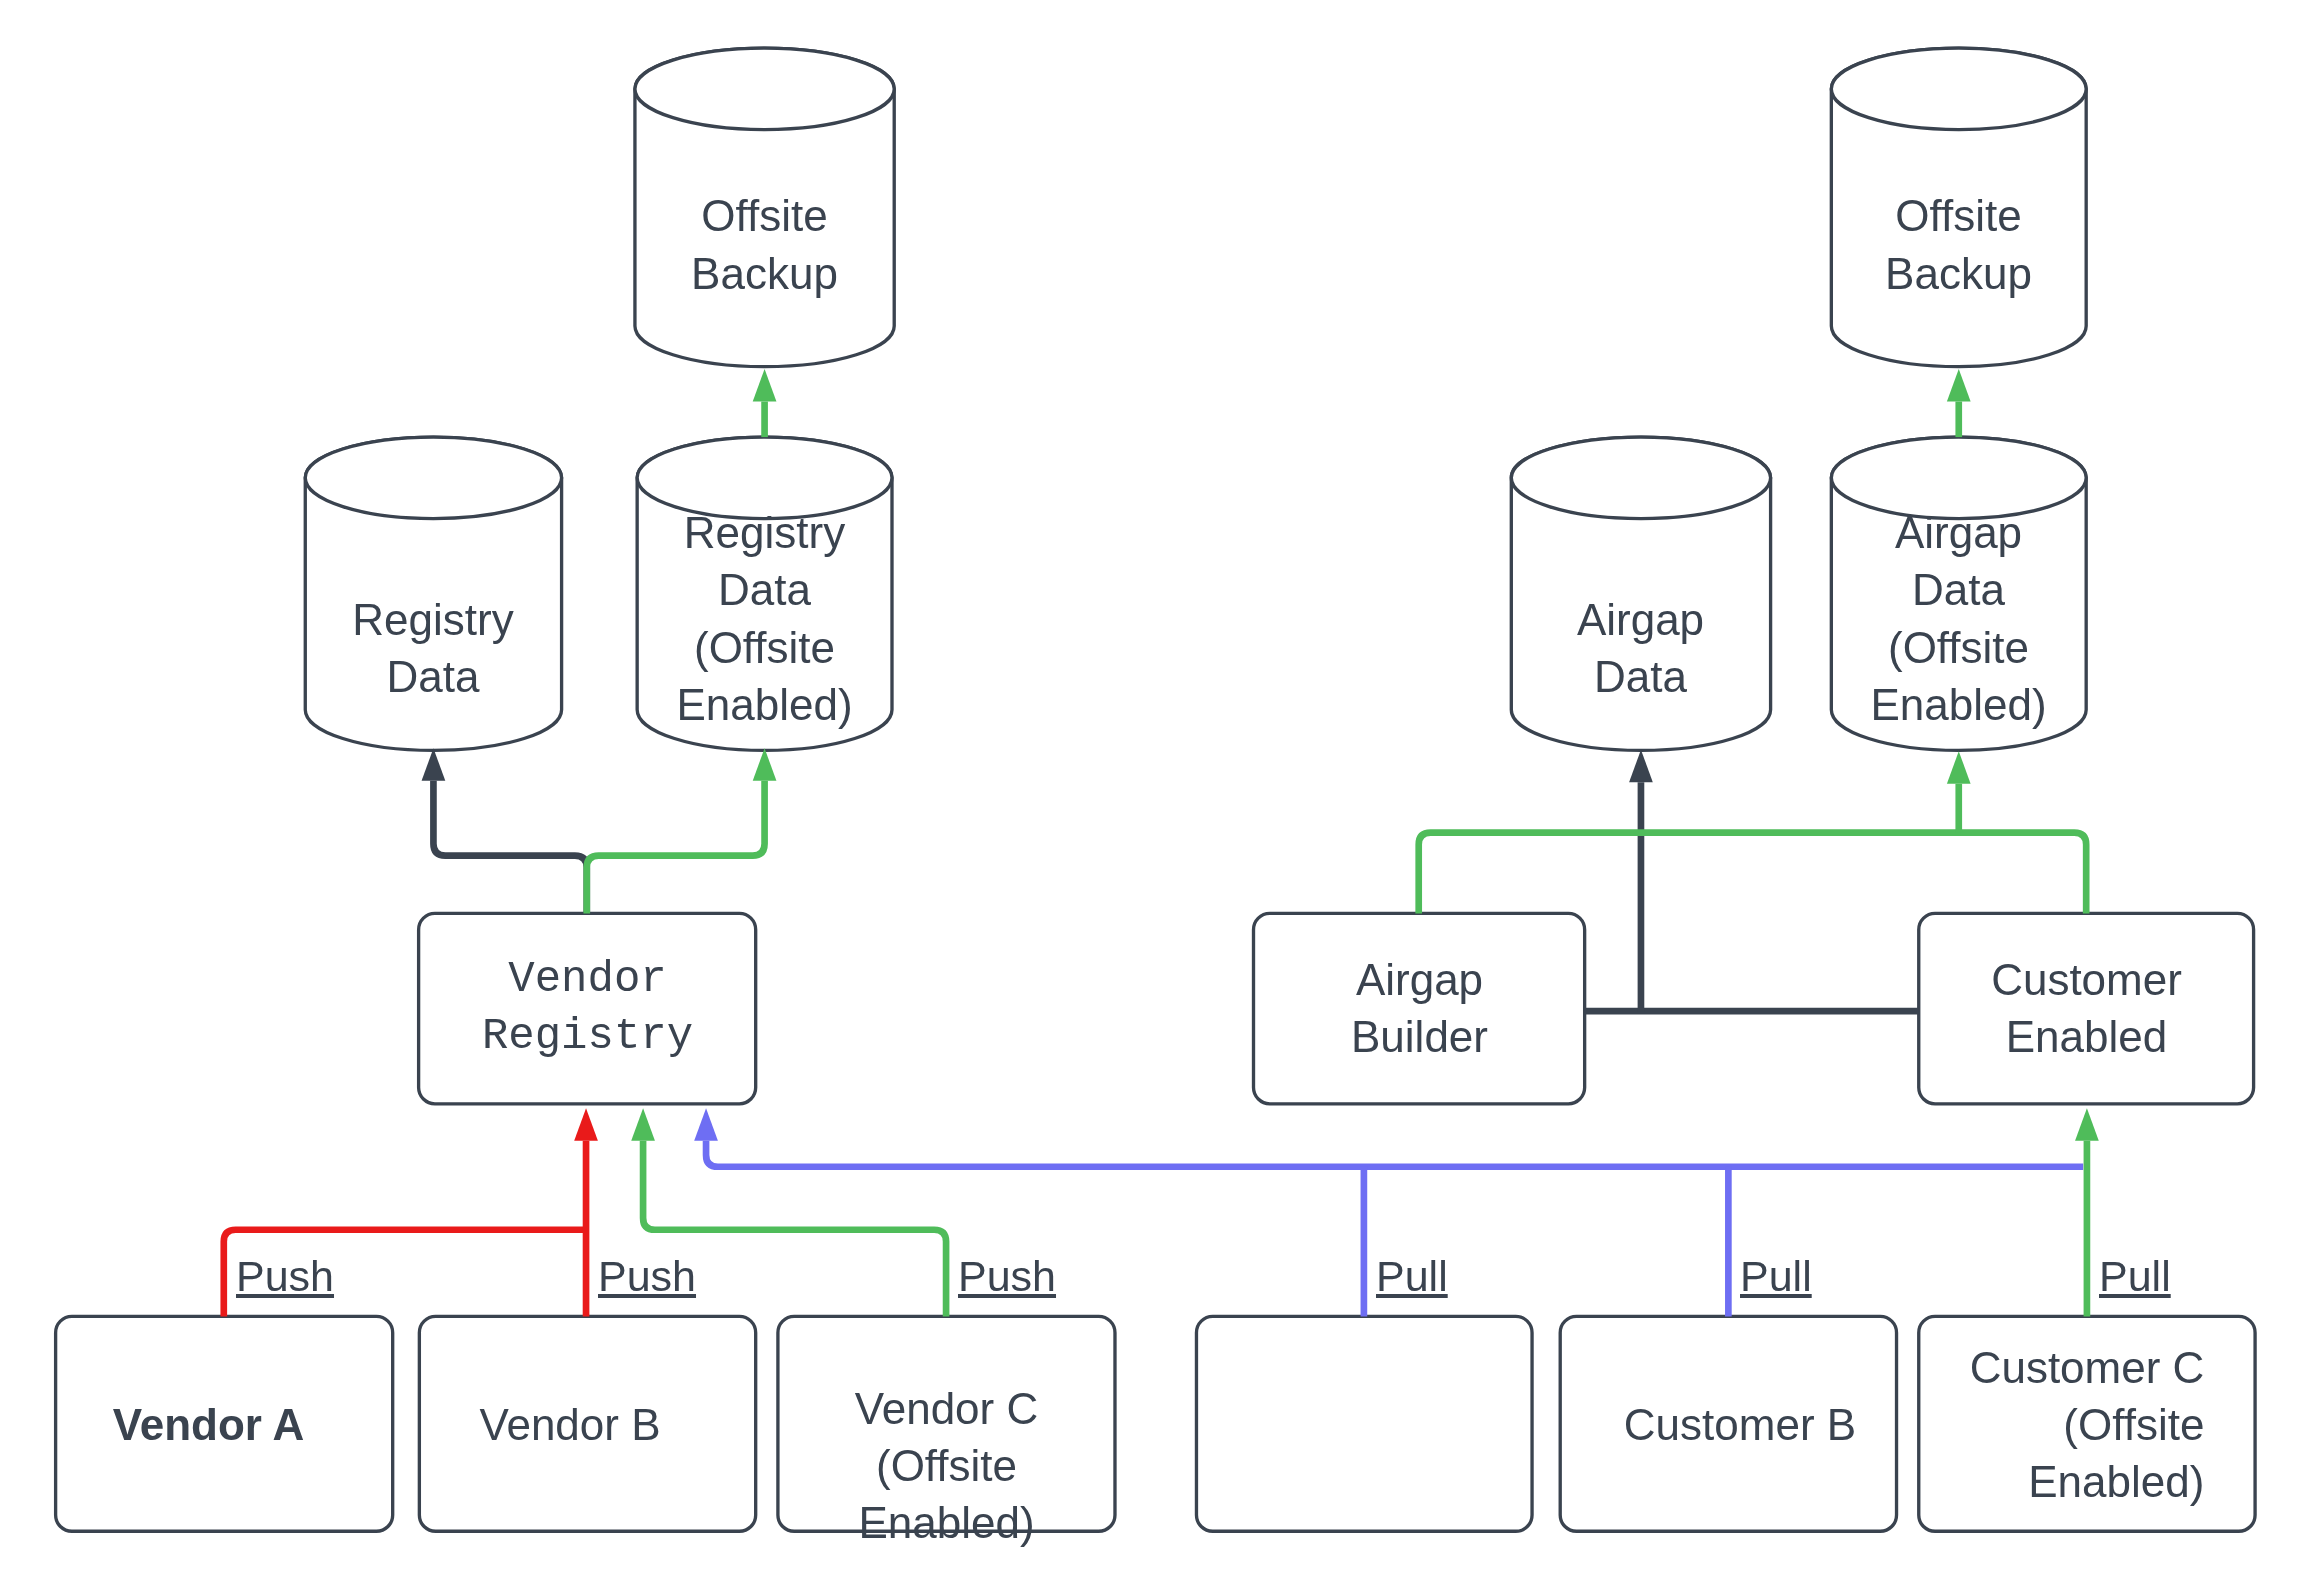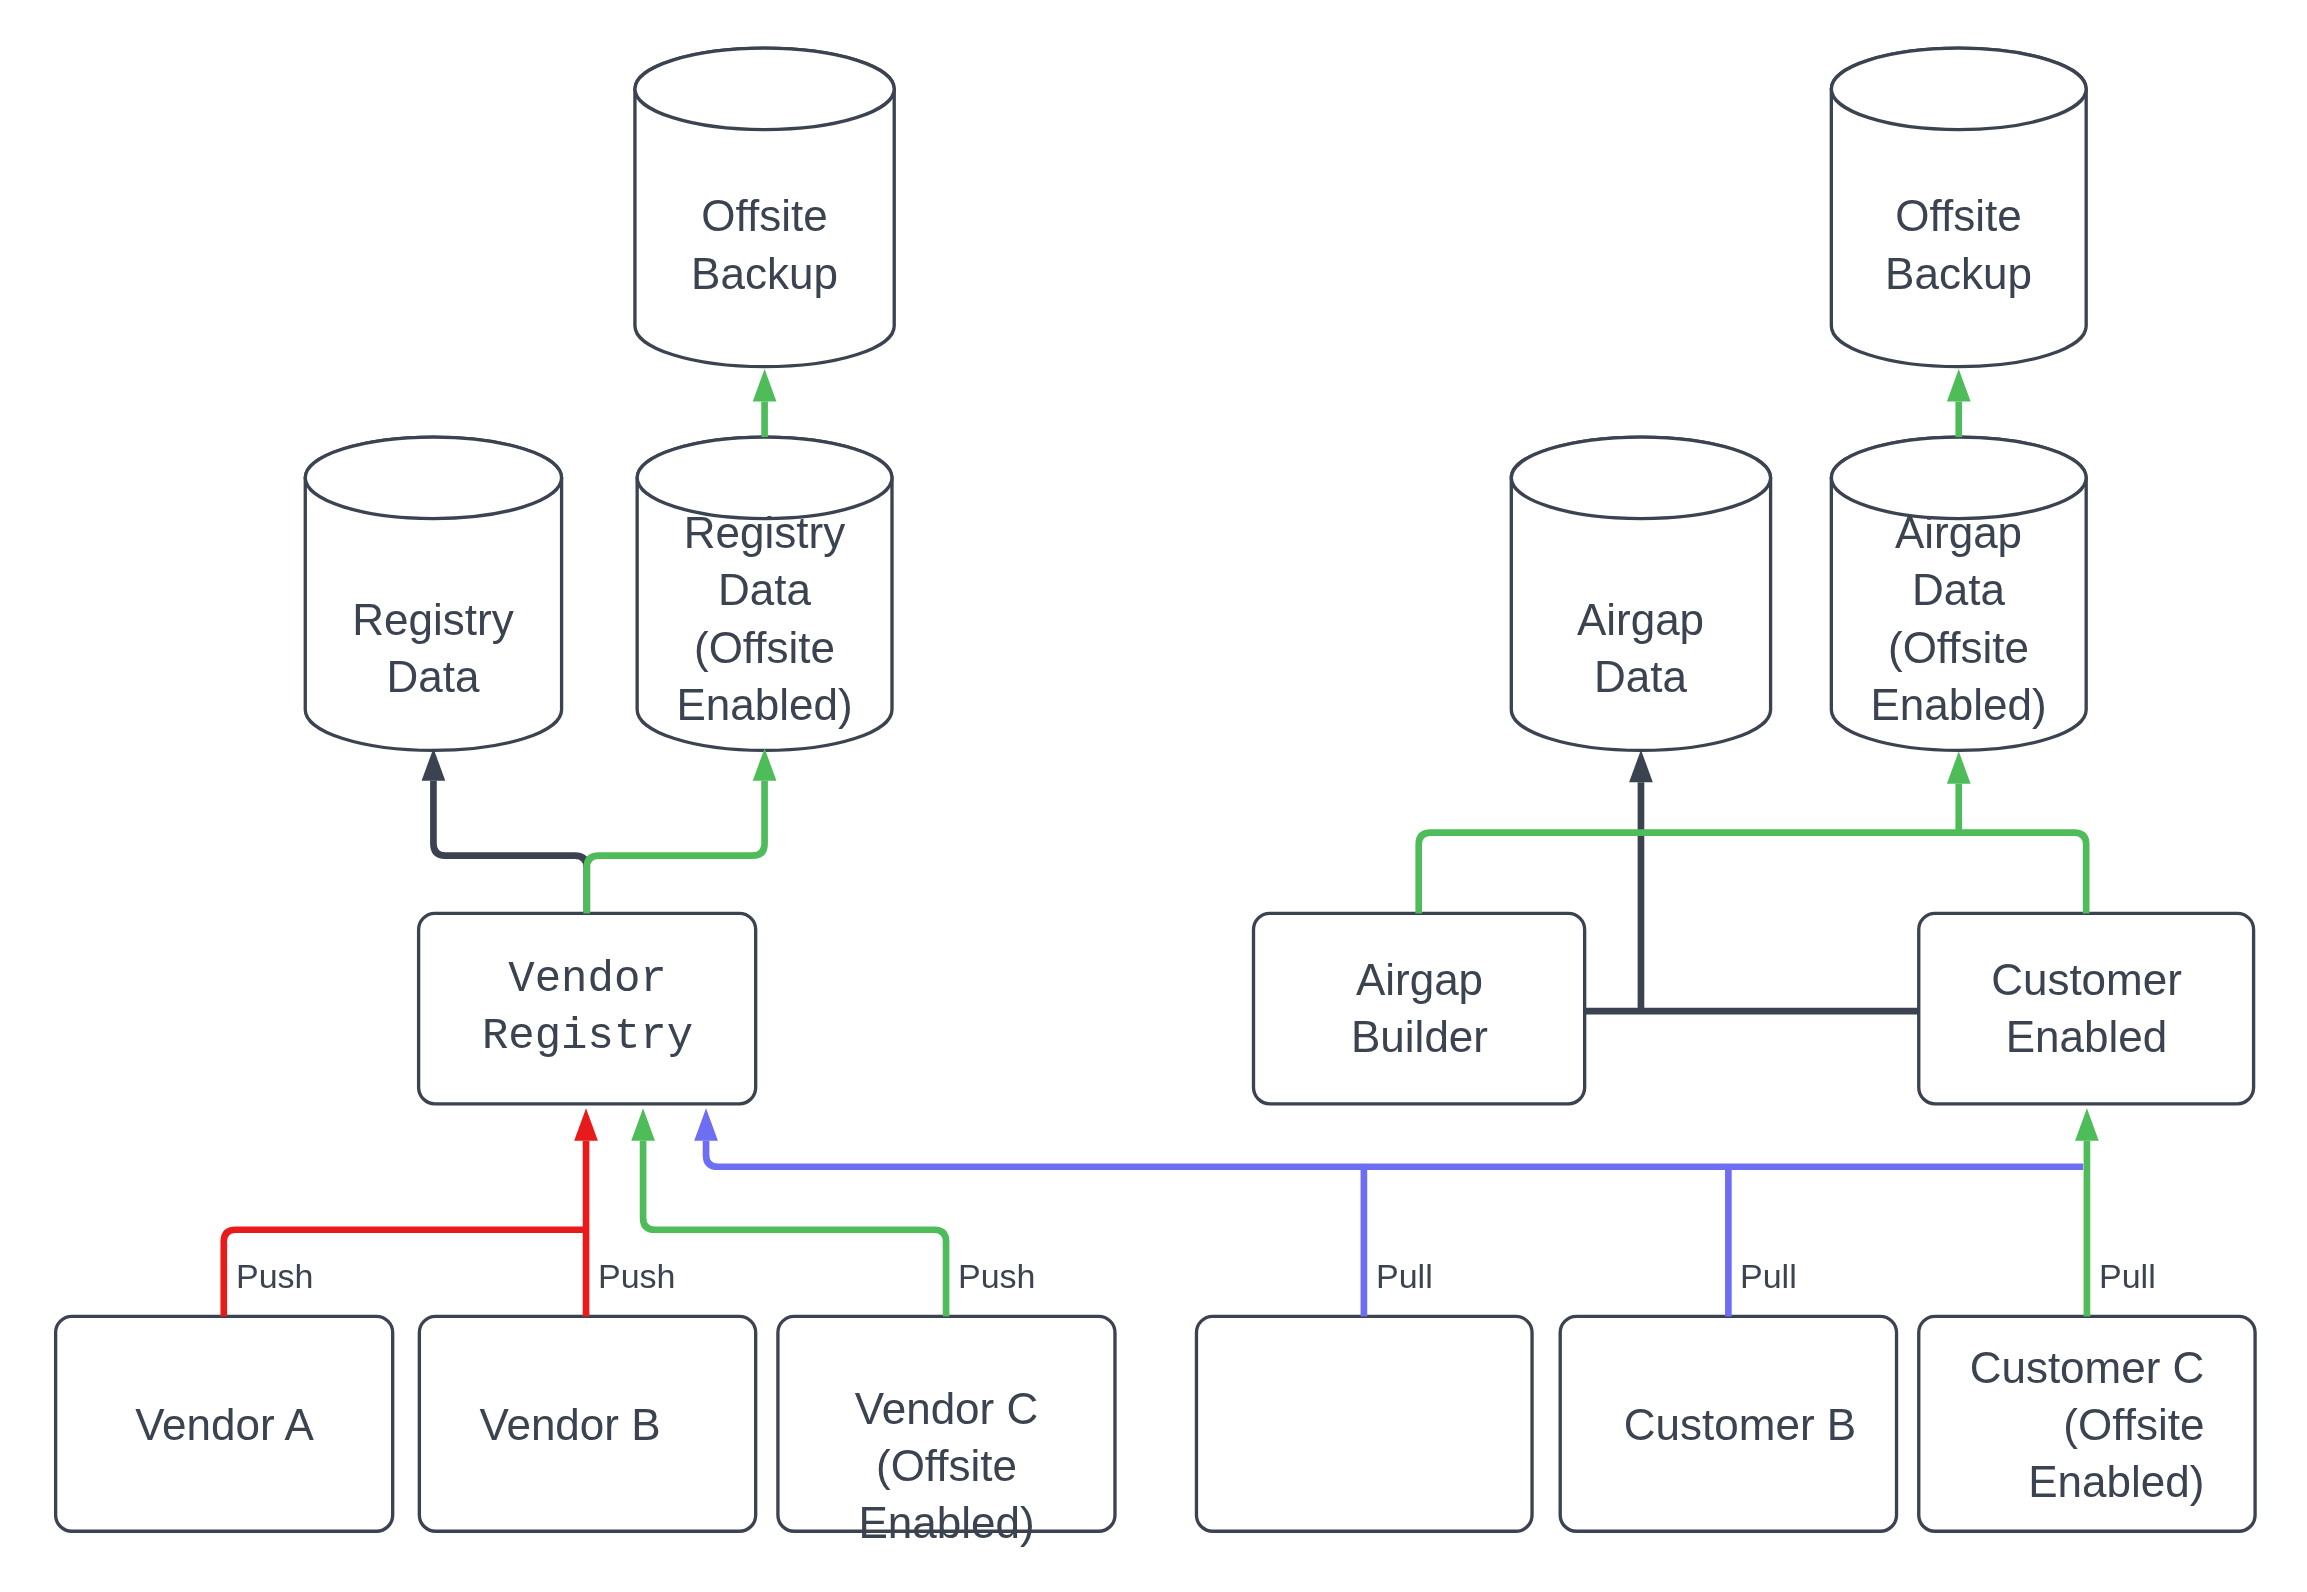--- a/index.html
+++ b/index.html
@@ -9,21 +9,21 @@
   svg { position:absolute; left:0; top:0; }
   .shape { fill:#ffffff; stroke:#3A434F; stroke-width:4.5; }
   .edge { fill:none; stroke-width:9; }
   .node-label {
     position:absolute; display:flex; align-items:center; justify-content:center;
     text-align:center; white-space:pre-line; color:#3A434F;
     font-size:44px; line-height:1.3;
   }
   .edge-label {
     position:absolute; display:flex; align-items:center; justify-content:flex-start;
-    color:#3A434F; font-size:34px; white-space:nowrap;
+    color:#3A434F; font-size:43px; white-space:nowrap;text-decoration:underline;
   }
 </style>
 </head>
 <body>
 
 <div class="canvas">
 
 <svg width="2307" height="1592" viewBox="0 0 3114 2149">
 
   <g>
@@ -110,21 +110,21 @@
 <div class="node-label" style="left:1831px; top:489px;  width:255px; height:259px;">Airgap
 Data
 (Offsite
 Enabled)</div>
 <div class="node-label" style="left:419px;  top:913px; width:337px; height:190px;font-family:Liberation Mono, monospace;">Vendor
 Registry</div>
 <div class="node-label" style="left:1254px; top:913px; width:331px; height:190px;">Airgap
 Builder</div>
 <div class="node-label" style="left:1919px; top:913px; width:335px; height:190px;">Customer
 Enabled</div>
-<div class="node-label" style="left:56px;   top:1317px; width:337px; height:215px;">Vendor A</div>
+<div class="node-label" style="left:40px;   top:1317px; width:337px; height:215px;font-weight:bold;">Vendor A</div>
 <div class="node-label" style="left:402px;  top:1317px; width:336px; height:215px;text-align:right;">Vendor B</div>
 <div class="node-label" style="left:778px; top:1358px; width:337px; height:215px;">Vendor C
 (Offsite
 Enabled)</div>
 <div class="node-label" style="left:1560px; top:1317px; width:336px; height:215px;padding-left:24px;">Customer B</div>
 <div class="node-label" style="left:1919px; top:1317px; width:336px; height:215px;text-align:right;">Customer C
 (Offsite
 Enabled)</div>
 
 <div class="edge-label" style="left:236px;  top:1249px; width:133px; height:55px;">Push</div>

